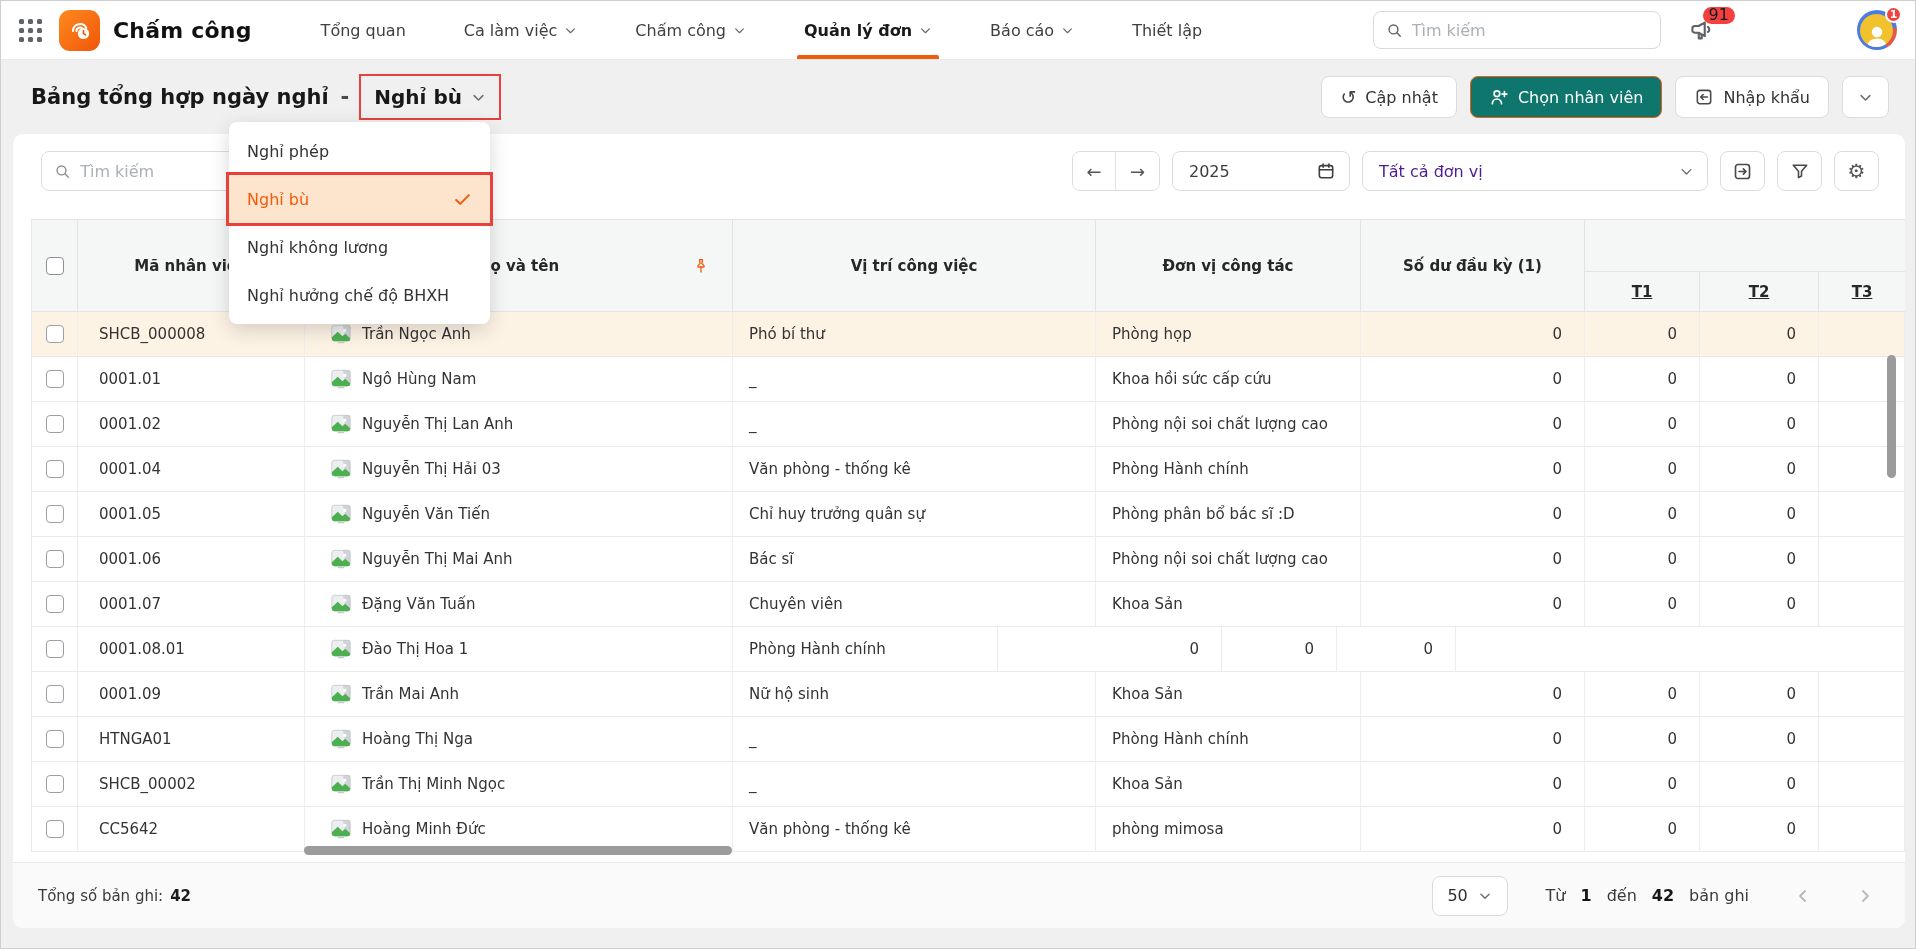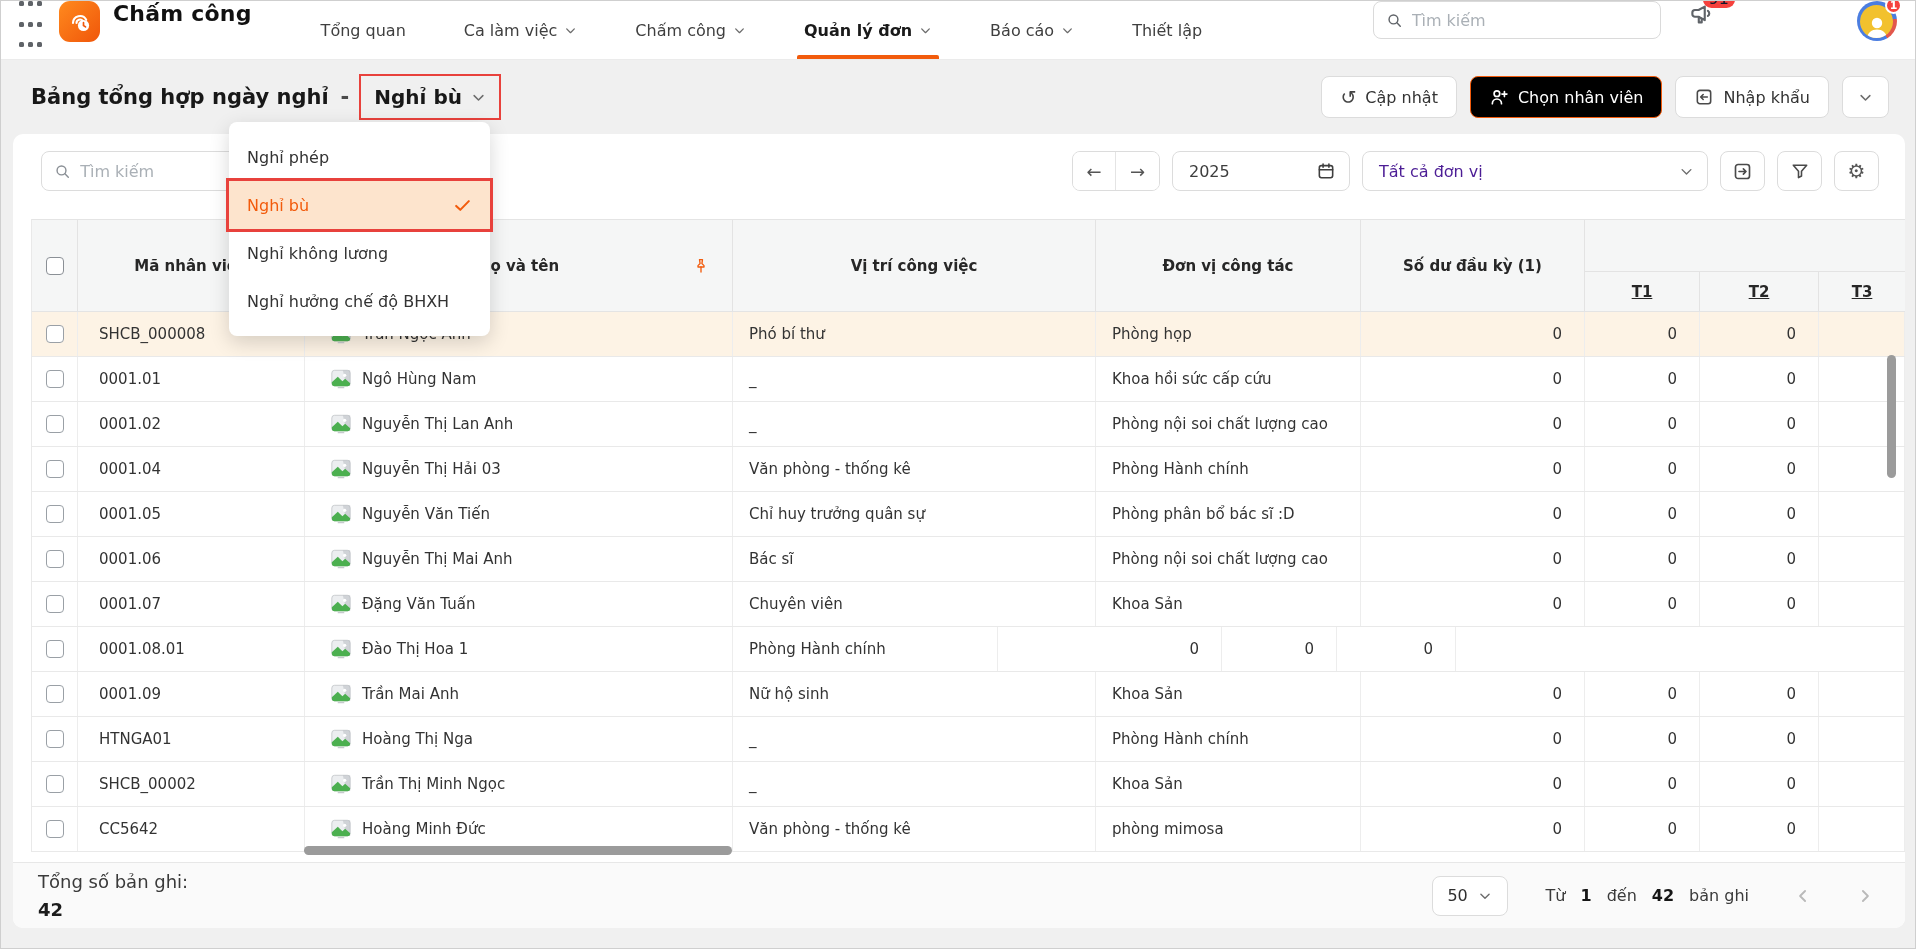--- a/index.html
+++ b/index.html
@@ -8,21 +8,21 @@
     font-family:"DejaVu Sans","Liberation Sans",sans-serif;
     background:#f0f0f0; color:#3c3c3c; overflow:hidden; position:relative;
     border:1px solid #cfcfcf;
   }
   svg { display:block; }
 
   
   .topbar {
     position:absolute; top:0; left:0; right:0; height:59px;
     background:#fff; border-bottom:1px solid #ebebeb;
-    display:flex; padding:0 18px; z-index:30;
+    display:flex; align-items:center; padding:0 18px; z-index:30;
   }
   .grid-icon { display:grid; grid-template-columns:repeat(3,5px); gap:4px; cursor:pointer; }
   .grid-icon i { width:5px; height:5px; border-radius:1.5px; background:#5f6368; }
   .app-logo { width:41px; height:41px; margin-left:17px; border-radius:11px;
     background:linear-gradient(135deg,#ff8a1e,#f0560a); display:flex; align-items:center; justify-content:center; }
   .app-title { font-size:22px; font-weight:bold; color:#111; margin-left:13px; letter-spacing:.2px; }
   .nav { display:flex; align-items:center; height:100%; margin-left:40px; }
   .nav-item { height:100%; display:flex; align-items:center; gap:7px; padding:0 29px;
     font-size:16px; color:#3f3f3f; cursor:pointer; position:relative; }
   .nav-item .caret { display:none; }
@@ -54,26 +54,26 @@
   .page-title { font-size:21px; font-weight:bold; color:#181818;text-align:center; }
   .title-dash { font-size:21px; font-weight:bold; color:#4a4a4a; margin:0 10px 0 12px; }
   .type-select { display:flex; align-items:center; gap:9px; padding:9px 13px;
     border:2.5px solid #e8413c; background:transparent; cursor:pointer; }
   .type-select .lbl { font-size:20px; font-weight:bold; color:#181818; }
   .hdr-buttons { margin-left:auto; display:flex; align-items:center; gap:13px; }
   .btn { height:42px; display:flex; align-items:center; gap:9px; padding:0 18px;
     background:#fff; border:1px solid #dcdcdc; border-radius:8px; font-size:16px;
     color:#333; cursor:pointer; font-family:inherit; }
   .btn .uicon { font-size:19px; color:#444; line-height:1; }
-  .btn.primary { background:#000000; border-color:#f25b0c; color:#fff; }
+  .btn.primary { background:#0f766e; border-color:#f25b0c; color:#fff; }
   .btn.caret-only { padding:0 15px; }
 
   
   .type-menu { position:absolute; left:228px; top:121px; width:261px; background:#fff;
-    border-radius:8px; box-shadow:0 6px 20px rgba(0,0,0,.16); padding:11px 0; z-index:40; }
+    border-radius:8px; box-shadow:0 6px 20px rgba(0,0,0,.16); padding:5px 0; z-index:40; }
   .menu-item { height:48px; display:flex; align-items:center; justify-content:space-between;
     padding:0 18px; font-size:16px; color:#333; cursor:pointer; }
   .menu-item .check { display:none; }
   .menu-item.selected { background:#fde4cd; color:#f25b0c;
     outline:3px solid #e8413c; outline-offset:0; }
   .menu-item.selected .check { display:block; }
 
   
   .card { position:absolute; left:12px; top:133px; width:1892px; height:794px;
     background:#fff; border-radius:10px; overflow:hidden; }
@@ -134,21 +134,21 @@
 
   
   .vscroll { position:absolute; width:9px; height:123px; left:1874px; top:221px;
     background:#9b9b9b; border-radius:5px; z-index:10; }
   .hscroll { position:absolute; height:9px; width:428px; left:291px; top:712px;
     background:#9b9b9b; border-radius:5px; z-index:10; }
 
   
   .tfooter { position:absolute; left:0; right:0; bottom:0; height:66px; background:#fafafa;
     border-top:1px solid #e7e7e7; display:flex; align-items:center; padding:0 30px 0 25px; }
-  .total { font-size:18px; color:#3a3a3a; display:flex; gap:7px;flex-direction:column; }
+  .total { font-size:15px; color:#3a3a3a; display:flex; gap:7px; }
   .total b { color:#1c1c1c; }
   .foot-right { margin-left:auto; display:flex; align-items:center; gap:38px; }
   .pagesize { height:40px; min-width:76px; background:#fff; border:1px solid #dcdcdc;
     border-radius:8px; display:flex; align-items:center; justify-content:center; gap:10px;
     font-size:16px; color:#2f2f2f; cursor:pointer; }
   .range { display:flex; gap:15px; font-size:16px; color:#3a3a3a; }
   .range b { color:#161616; }
   .page-nav { display:flex; gap:42px; margin-left:6px; }
   .page-nav .pn { cursor:pointer; }
 </style>

